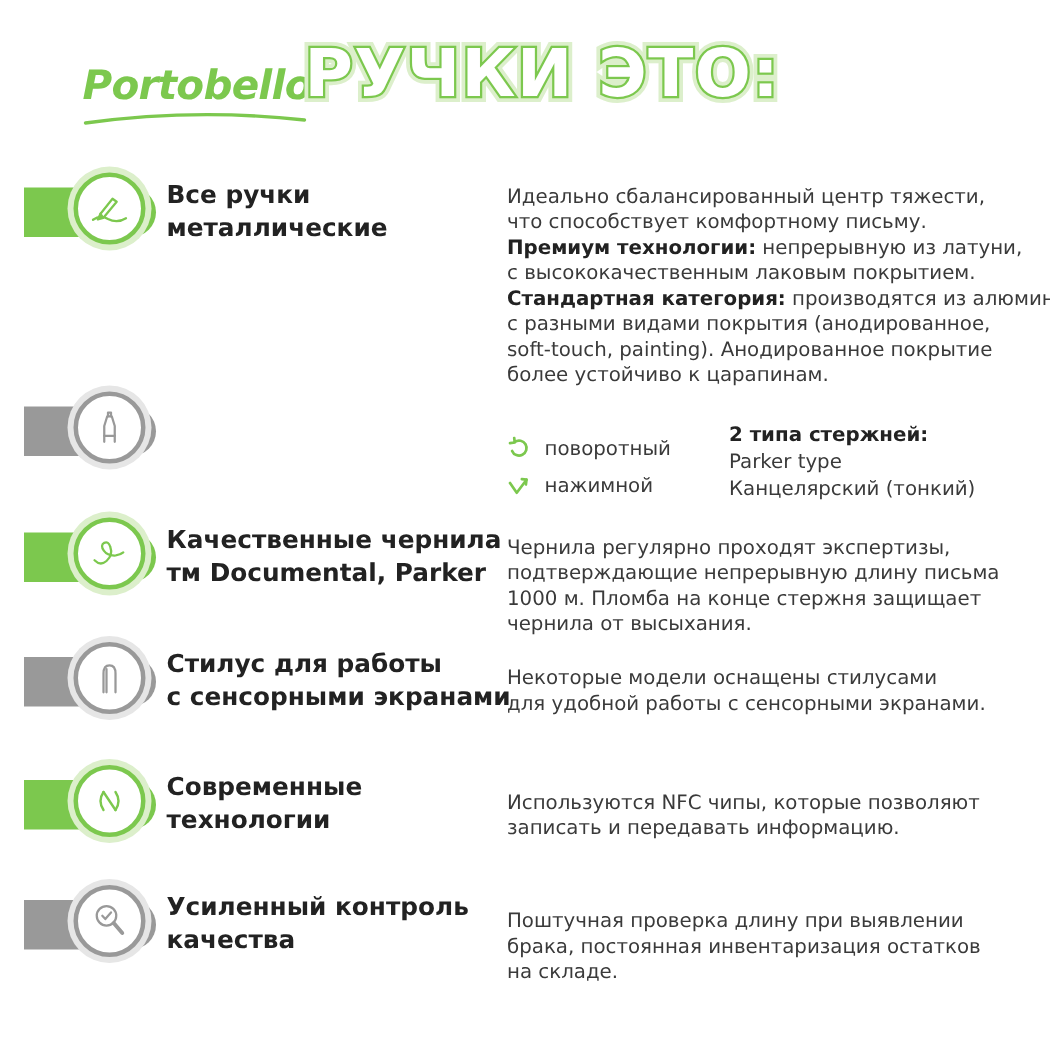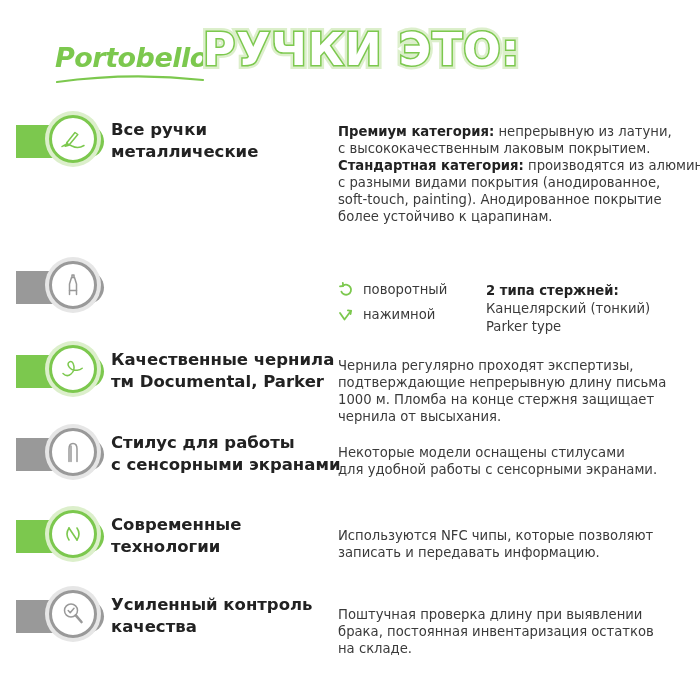--- a/index.html
+++ b/index.html
@@ -46,21 +46,21 @@
     font-size:16.5px;font-weight:bold;line-height:22px;color:var(--heading);white-space:pre-line;
   }
   .body-text{
     position:absolute;left:322px;top:0;width:378px;
     font-size:13.2px;line-height:17px;white-space:pre;color:var(--body);
   }
   .body-text b{color:var(--heading);}
   
   .mech{position:absolute;left:322px;top:11px;display:flex;font-size:13.2px;}
   .mech-options{width:148px;}
-  .mech-option{display:flex;align-items:flex-start;gap:9px;height:25px;}
+  .mech-option{display:flex;align-items:flex-end;gap:9px;height:25px;}
   .mech-option svg{stroke:var(--green);fill:none;stroke-linecap:round;stroke-linejoin:round;}
   .mech-refills{line-height:18px;}
   .mech-refills-title{font-weight:bold;color:var(--heading);}
 </style>
 </head>
 <body>
 
 <header>
   <div class="logo-wrap">
     <div class="logo-text"><span>Portobello</span><span class="logo-reg">®</span></div>
@@ -79,21 +79,23 @@
   <div class="bar"></div>
   <div class="circle">
     <svg width="30" height="30" viewBox="0 0 30 30" stroke-width="1.5">
       <path d="M9 18.5 L17 8.5 l2.8 2 L11.5 20.5"></path>
       <path d="M9 18.5 l-1.8 3.8 3.6 -1 z"></path>
       <path d="M4 22.5 q5 -3.5 10 -0.5 q6 3.2 12 -0.5"></path>
     </svg>
   </div>
   <h3 class="heading">Все ручки
 металлические</h3>
-  <div class="body-text" style="top:-2px"><b>Премиум категория:</b><span> непрерывную из латуни,
+  <div class="body-text" style="top:-2px"><span>Идеально сбалансированный центр тяжести,
+что способствует комфортному письму.
+</span><b>Премиум технологии:</b><span> непрерывную из латуни,
 с высококачественным лаковым покрытием.
 </span><b>Стандартная категория:</b><span> производятся из алюминия
 с разными видами покрытия (анодированное,
 soft-touch, painting). Анодированное покрытие
 более устойчиво к царапинам.</span></div>
 </section>
 
 <section class="row gray" style="top:271px">
   <div class="bar"></div>
   <div class="circle">
@@ -115,22 +117,22 @@
       <div class="mech-option">
         <svg width="16" height="16" viewBox="0 0 16 16" stroke-width="1.8">
           <polyline points="2,6 6.5,12.5 13,3.8"></polyline>
           <polyline points="9.9,3.4 13,3.8 12.6,7"></polyline>
         </svg>
         <span>нажимной</span>
       </div>
     </div>
     <div class="mech-refills">
       <div class="mech-refills-title">2 типа стержней:</div>
+      <div>Parker type</div>
       <div>Канцелярский (тонкий)</div>
-      <div>Parker type</div>
     </div>
   </div>
 </section>
 
 <section class="row green" style="top:355px">
   <div class="bar"></div>
   <div class="circle">
     <svg width="30" height="30" viewBox="0 0 30 30" stroke-width="1.5">
       <path d="M5 19.5 q4 4 8 0.5 q4.5 -4 2.5 -9.5 q-1.2 -3.8 -4 -2.6 q-2.8 1.6 -0.3 5.2 q2.6 3.6 8 3.2 q3 -0.3 5 -2"></path>
     </svg>

